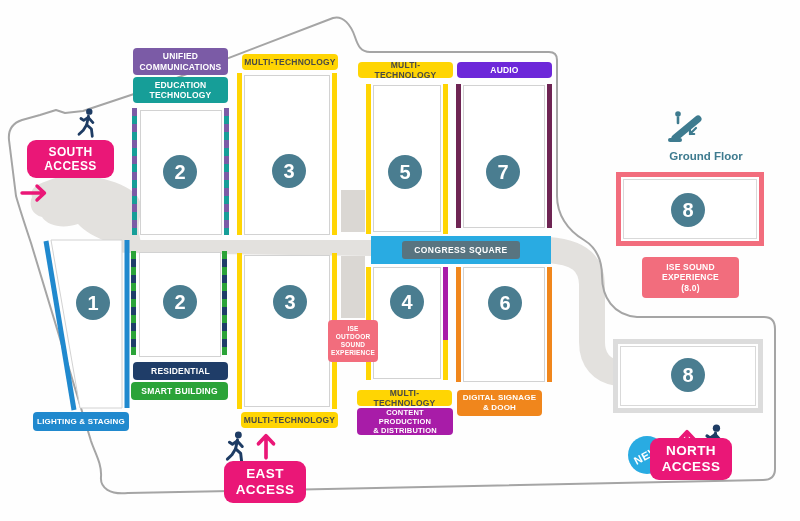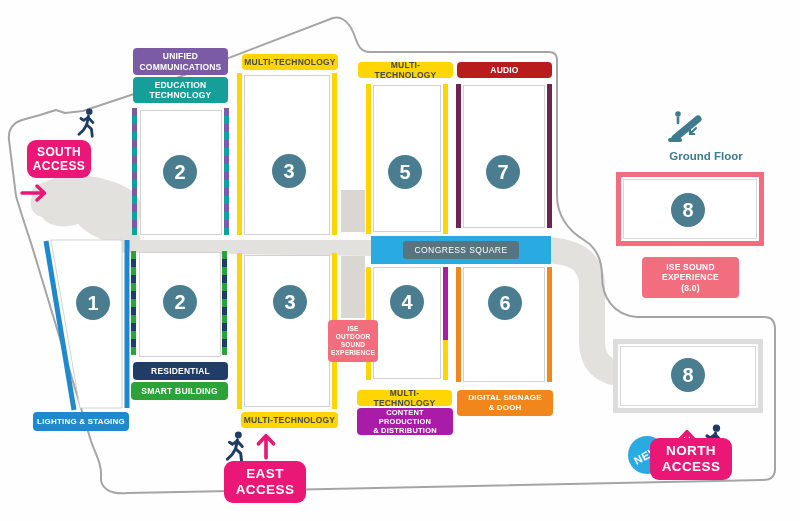--- a/index.html
+++ b/index.html
@@ -15,27 +15,27 @@
   .c-orangebar{background:#F0861C;}
   .c-magentabar{background:#A81CA8;}
   .stripe-pt{background:repeating-linear-gradient(180deg,#7B5BA6 0 8px,#169E98 8px 16px);}
   .stripe-gn{background:repeating-linear-gradient(180deg,#2BA338 0 8px,#1F3D68 8px 16px);}
   .num{position:absolute;width:34px;height:34px;border-radius:50%;background:#4A7D90;color:#fff;
        display:flex;align-items:center;justify-content:center;font-weight:bold;font-size:20px;}
   .badge{position:absolute;display:flex;align-items:center;justify-content:center;text-align:center;
          font-weight:bold;color:#fff;border-radius:4px;white-space:pre-line;letter-spacing:.2px;
          line-height:1.2;box-sizing:border-box;padding:1px 2px;}
   .c-purple{background:#7B5BA6}.c-teal{background:#169E98}
-  .c-yellow{background:#FFD503;color:#4A4A45}.c-plum{background:#b91c1c}
+  .c-yellow{background:#FFD503;color:#4A4A45}.c-plum{background:#6d28d9}
   .c-navy{background:#1F3D68}.c-green{background:#2BA338}.c-blue{background:#2089CE}
   .c-orange{background:#F0861C}.c-magenta{background:#A81CA8}.c-salmon{background:#F26D7D}
   .s65{font-size:6.5px}.s75{font-size:7.5px}.s8{font-size:8px}.s85{font-size:8.5px}
   .congress{position:absolute;left:371px;top:236px;width:180px;height:28px;background:#29ABE2;
             display:flex;align-items:center;justify-content:center;}
-  .congress-label{background:#587480;color:#fff;font-weight:normal;font-size:8.5px;letter-spacing:.4px;
+  .congress-label{background:#587480;color:#fff;font-weight:bold;font-size:8.5px;letter-spacing:.4px;
             border-radius:3px;padding:4px 12px;}
   .access{position:absolute;background:#EA1777;color:#fff;border-radius:9px;display:flex;
           align-items:center;justify-content:center;text-align:center;font-weight:bold;
           white-space:pre-line;line-height:1.2;letter-spacing:.4px;}
   .a12{font-size:12px}.a13{font-size:13.5px}
   .icon{position:absolute;}
   .gf-label{position:absolute;left:661px;top:150px;width:90px;text-align:center;color:#3E7B8F;
             font-weight:bold;font-size:11.5px;}
   .new-badge{position:absolute;left:628px;top:436px;width:38px;height:38px;border-radius:50%;
              background:#29ABE2;color:#fff;display:flex;align-items:center;justify-content:center;}
@@ -110,21 +110,21 @@
   <div class="badge c-yellow s85" style="left:242px;top:54px;width:96px;height:16px">MULTI-TECHNOLOGY</div>
   <div class="badge c-yellow s85" style="left:358px;top:62px;width:95px;height:16px">MULTI-TECHNOLOGY</div>
   <div class="badge c-plum s85" style="left:457px;top:62px;width:95px;height:16px">AUDIO</div>
   <div class="badge c-navy s85" style="left:133px;top:362px;width:95px;height:18px">RESIDENTIAL</div>
   <div class="badge c-green s85" style="left:131px;top:382px;width:97px;height:18px">SMART BUILDING</div>
   <div class="badge c-blue s8" style="left:33px;top:412px;width:96px;height:19px">LIGHTING &amp; STAGING</div>
   <div class="badge c-yellow s85" style="left:241px;top:412px;width:97px;height:16px">MULTI-TECHNOLOGY</div>
   <div class="badge c-yellow s85" style="left:357px;top:390px;width:95px;height:16px">MULTI-TECHNOLOGY</div>
   <div class="badge c-magenta s75" style="left:357px;top:408px;width:96px;height:27px">CONTENT PRODUCTION
 &amp; DISTRIBUTION</div>
-  <div class="badge c-orange s8" style="left:457px;top:390px;width:96px;height:26px">DIGITAL SIGNAGE
+  <div class="badge c-orange s8" style="left:457px;top:390px;width:85px;height:26px">DIGITAL SIGNAGE
 &amp; DOOH</div>
   <div class="badge c-salmon s65" style="left:328px;top:320px;width:50px;height:42px">ISE
 OUTDOOR
 SOUND
 EXPERIENCE</div>
   <div class="badge c-salmon s85" style="left:642px;top:257px;width:97px;height:41px">ISE SOUND
 EXPERIENCE
 (8.0)</div>
 
   <div class="congress">
@@ -144,21 +144,21 @@
 
   <svg class="icon" style="left:76px;top:108px" width="24" height="30" viewBox="0 0 22 28">
     <circle cx="12.2" cy="3.4" r="3" fill="#1E3C64"></circle>
     <g stroke="#1E3C64" stroke-width="2.6" fill="none" stroke-linecap="round" stroke-linejoin="round">
       <path d="M11.4 7.6 L9.8 15.6 L14.2 19.6 L15 26.4"></path>
       <path d="M9.8 15.6 L6.6 20.8 L2.6 24.6"></path>
       <path d="M11.2 8.8 L15.6 13.6"></path>
       <path d="M11.2 8.8 L7 11.6 L4.4 9.8"></path>
     </g>
   </svg>
-  <div class="access a12" style="left:27px;top:140px;width:64px;height:38px">SOUTH
+  <div class="access a12" style="left:27px;top:140px;width:87px;height:38px">SOUTH
 ACCESS</div>
   <svg class="icon" style="left:19px;top:183px" width="30" height="20" viewBox="0 0 30 20">
     <path d="M3 10 L25 10 M18 3 L25.5 10 L18 17" stroke="#EA1777" stroke-width="3.4" fill="none" stroke-linecap="round" stroke-linejoin="round"></path>
   </svg>
 
   <svg class="icon" style="left:224px;top:431px" width="26" height="32" viewBox="0 0 22 28">
     <circle cx="12.2" cy="3.4" r="3" fill="#1E3C64"></circle>
     <g stroke="#1E3C64" stroke-width="2.6" fill="none" stroke-linecap="round" stroke-linejoin="round">
       <path d="M11.4 7.6 L9.8 15.6 L14.2 19.6 L15 26.4"></path>
       <path d="M9.8 15.6 L6.6 20.8 L2.6 24.6"></path>

